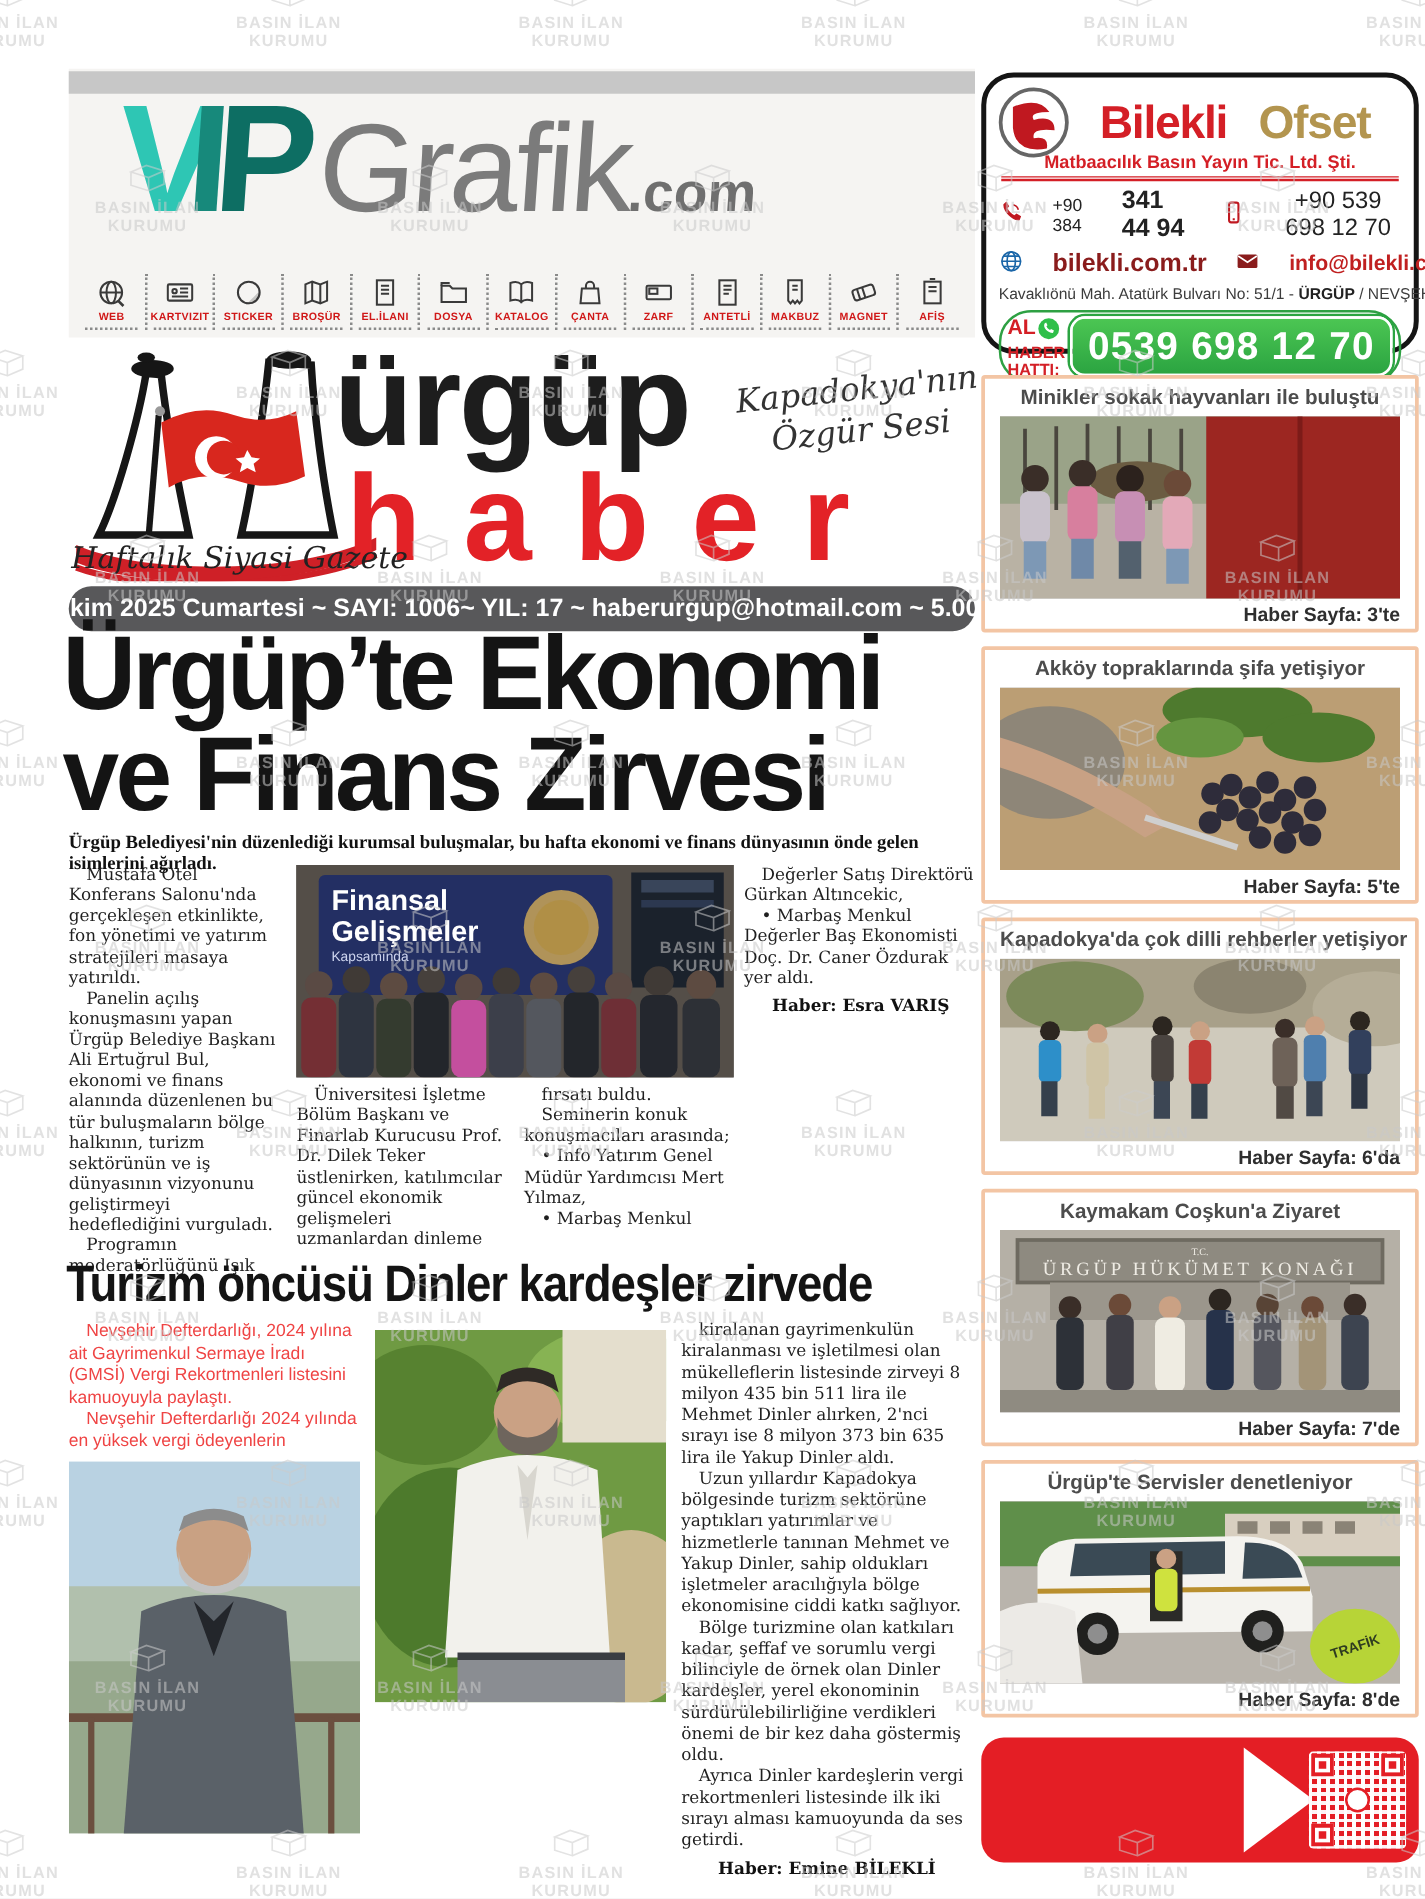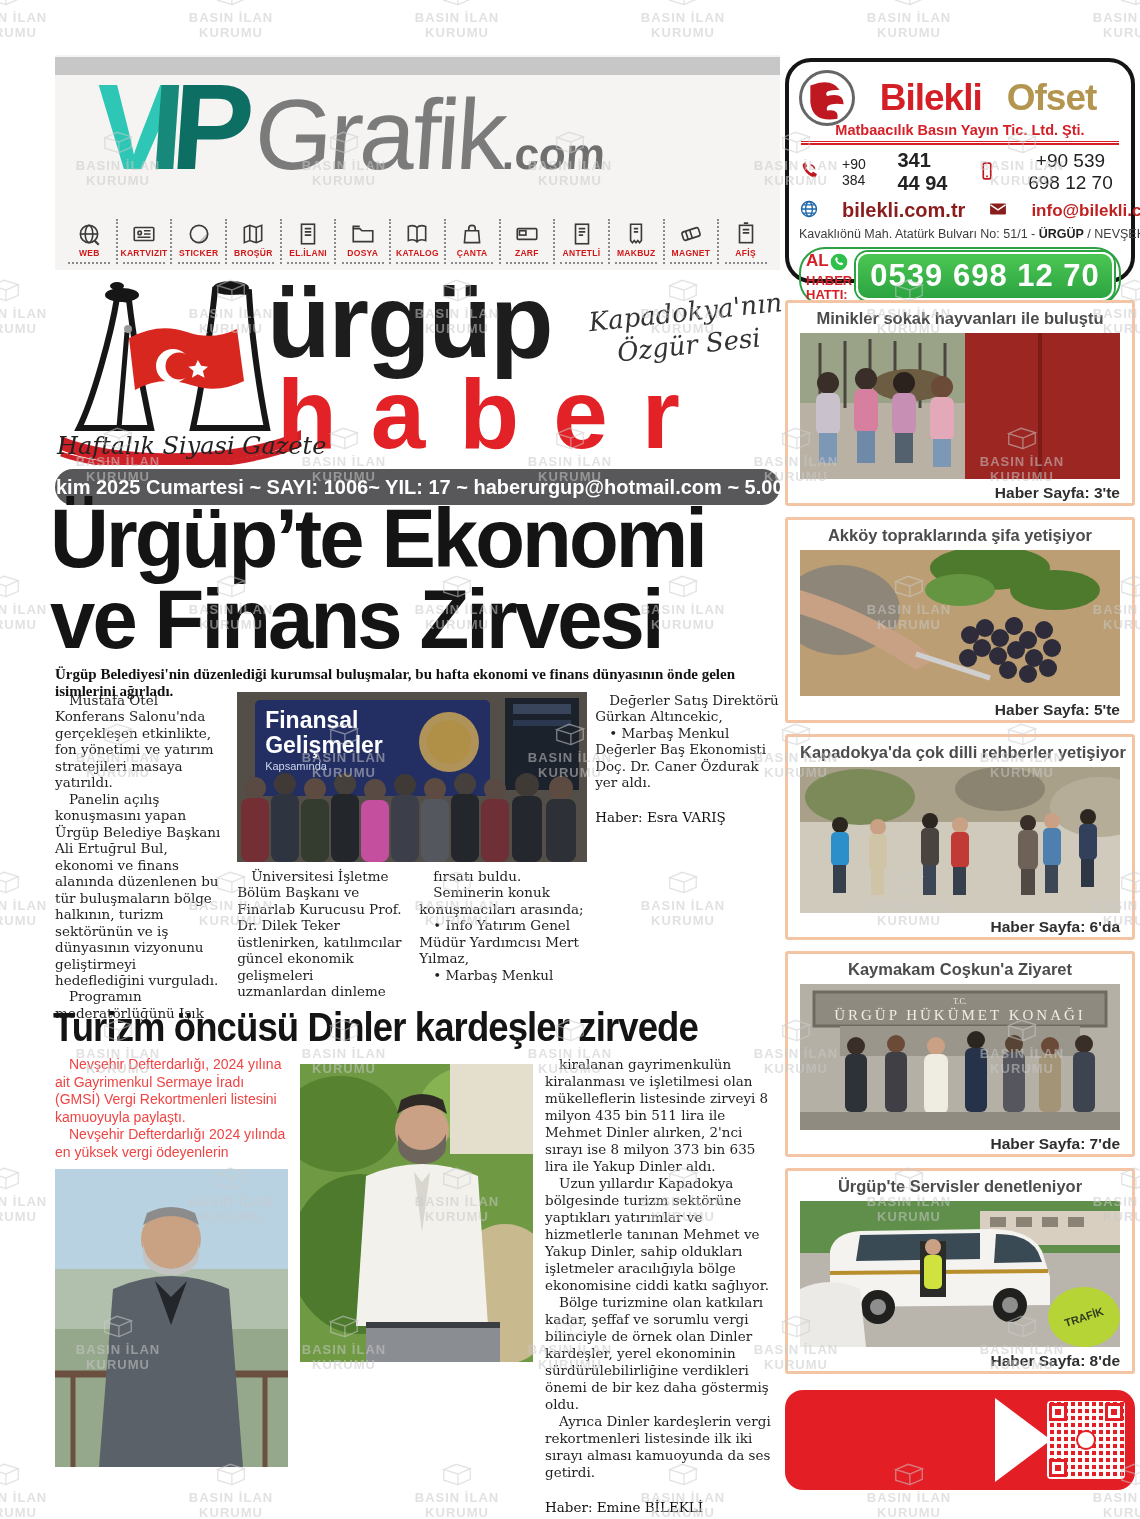--- a/index.html
+++ b/index.html
@@ -82,22 +82,22 @@
   .a-serif p{ font-family:"DejaVu Serif",serif; font-size:13.5px; line-height:1.22;
               color:#1f1f1f; text-indent:14px; }
   .a1-col1{ width:178px; } .a1-mid{ width:350px; } .a1-col3{ width:191px; }
   .a1-photo{ position:relative; width:350px; height:170px; background:#4a4540; overflow:hidden; }
   .a1-photo svg{ position:absolute; inset:0; }
   .scr-txt{ position:absolute; left:28px; top:16px; color:#fff; font-weight:bold; font-size:23px;
             line-height:1.08; letter-spacing:0; }
   .scr-sub{ position:absolute; left:28px; top:68px; color:#cdd4ee; font-size:11px; }
   .a1-midcols{ display:flex; gap:14px; margin-top:6px; }
   .a1-midcols > div{ flex:1; }
-  .byline{ font-family:"DejaVu Serif",serif; font-size:13.5px; font-weight:normal; color:#111;
-           text-align:left; margin-top:18px; }
+  .byline{ font-family:"DejaVu Serif",serif; font-size:13.5px; font-weight:bold; color:#111;
+           text-align:center; margin-top:6px; }
   
   .headline2{ position:absolute; left:53px; top:1004px; width:730px; z-index:1;
               font-weight:bold; color:#141414; font-size:41px; letter-spacing:-1px;
               transform:scaleX(.89); transform-origin:left top; white-space:nowrap; }
   .article2{ position:absolute; left:55px; top:1056px; width:727px; height:448px; z-index:1;
              display:flex; gap:12px; }
   .a2-col{ width:233px; display:flex; flex-direction:column; }
   .a2-sans p{ font-size:14px; line-height:1.25; color:#ef4444; text-indent:14px; }
   .a2-col3 p{ font-family:"DejaVu Serif",serif; font-size:13.5px; line-height:1.26;
               color:#1f1f1f; text-indent:14px; }

